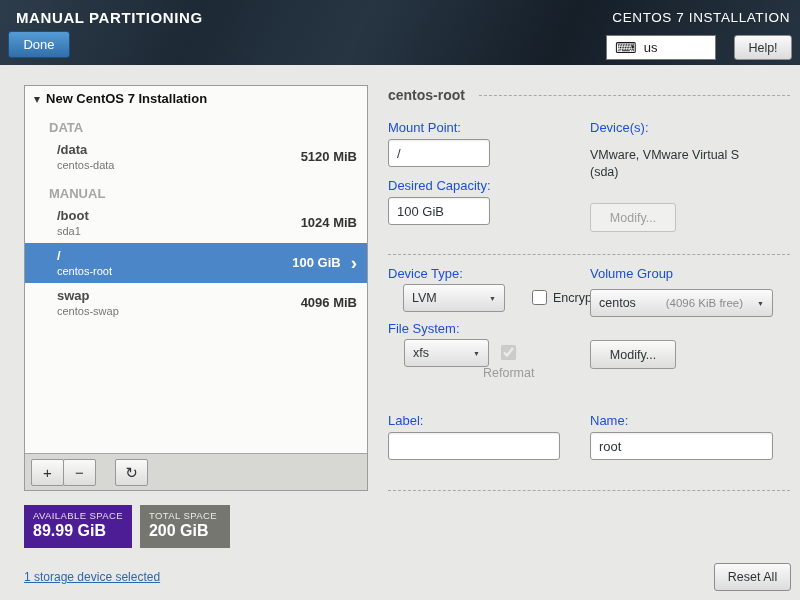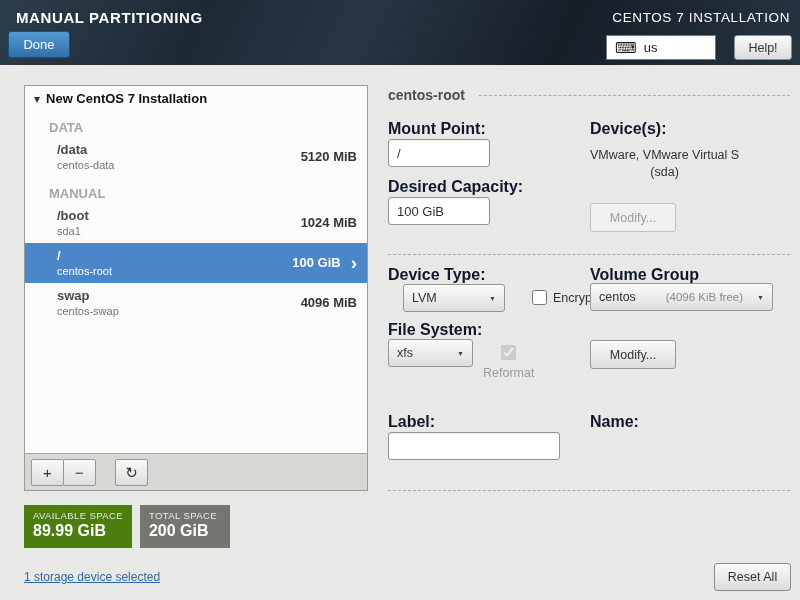--- a/index.html
+++ b/index.html
@@ -50,39 +50,39 @@
   .tool-btn { width:33px; height:27px; background:linear-gradient(#fafafa,#ddddda); border:1px solid #989898;
     border-radius:2px; font-size:15px; line-height:1; color:#2e3436; font-family:inherit; cursor:pointer; }
   .tool-btn.attach { margin-left:-1px; }
   .tool-btn.gap { margin-left:19px; }
 
   
   .space-row { position:absolute; left:24px; top:440px; display:flex; gap:8px; }
   .space-box { height:43px; color:#fff; padding:5px 9px 0 9px; }
   .space-box .space-label { font-size:9.5px; letter-spacing:0.4px; opacity:0.85; white-space:nowrap; }
   .space-box .space-value { font-size:16px; font-weight:bold; margin-top:1px; white-space:nowrap; }
-  .space-avail { background:#4d7c0f; min-width:103px; }
+  .space-avail { background:#4c1d95; min-width:103px; }
   .space-total { background:#75766f; min-width:90px; }
 
   .storage-link { position:absolute; left:24px; top:505px; font-size:12px; color:#2b67ab;
     text-decoration:underline; cursor:pointer; }
   .reset-btn { position:absolute; right:9px; top:498px; width:77px; height:28px;
     background:linear-gradient(#fafafa,#dcdcdc); border:1px solid #8d8d8d; border-radius:3px;
     font-size:12.5px; color:#2e3436; font-family:inherit; cursor:pointer; }
 
   
   .details { position:absolute; left:388px; top:20px; width:402px; height:480px; }
   .detail-title-row { position:absolute; top:2px; left:0; right:0; display:flex; align-items:center; }
   .detail-title { font-size:14px; font-weight:bold; color:#4d4d4d; }
   .title-dash { flex:1; border-top:1px dashed #a8a8a8; margin-left:14px; }
 
-  .fld-label { position:absolute; font-size:16px; font-weight:bold; color:#0f172a; white-space:nowrap; }
+  .fld-label { position:absolute; font-size:13px; font-weight:normal; color:#1d4ed8; white-space:nowrap; }
   .text-input { position:absolute; height:28px; border:1px solid #959595; border-radius:3px; background:#fff;
     padding:2px 8px; font-size:13px; color:#2e3436; font-family:inherit; box-shadow:inset 0 1px 2px rgba(0,0,0,0.08); }
-  .static-val { position:absolute; font-size:12.5px; color:#2e3436; line-height:17px;text-align:center; }
+  .static-val { position:absolute; font-size:12.5px; color:#2e3436; line-height:17px; }
 
   .gtk-btn { position:absolute; background:linear-gradient(#fafafa,#ddddda); border:1px solid #989898;
     border-radius:3px; font-size:12.5px; color:#2e3436; font-family:inherit; cursor:pointer;text-align:center; }
   .gtk-btn:disabled { background:#f0f0ef; color:#9e9e9e; border-color:#c2c2c2; cursor:default; }
 
   .combo { position:absolute; display:flex; align-items:center; background:linear-gradient(#fbfbfb,#dedede);
     border:1px solid #969696; border-radius:3px; padding:0 8px; font-size:12.5px; color:#2e3436; cursor:pointer; }
   .combo-text { white-space:nowrap; }
   .combo-free { flex:1; text-align:right; font-size:11.5px; color:#8a8a8a; margin:0 6px 0 10px; white-space:nowrap; }
   .combo-arrow { font-size:7px; color:#444; margin-left:auto; padding-left:8px; }
@@ -204,40 +204,41 @@
       <div class="combo" style="top:199px; left:15px; width:102px; height:28px;">
         <span class="combo-text">LVM</span>
         <span class="combo-arrow">▼</span>
       </div>
       <label class="check" style="top:205px; left:116px;margin-left:28px;">
         <input type="checkbox" style="">
         <span>Encrypt</span>
       </label>
 
       <div class="fld-label" style="top:181px; left:202px;">Volume Group</div>
-      <div class="combo" style="top:198px; left:202px; width:183px; height:28px;">
+      <div class="combo" style="top:204px; left:202px; width:183px; height:28px;">
         <span class="combo-text">centos</span>
         <span class="combo-free">(4096 KiB free)</span>
         <span class="combo-arrow tight">▼</span>
       </div>
 
       <div class="fld-label" style="top:236px; left:0;">File System:</div>
-      <div class="combo" style="top:254px; left:0; width:85px; height:28px;">
+      <div class="combo" style="top:254px; left:16px; width:85px; height:28px;">
         <span class="combo-text">xfs</span>
         <span class="combo-arrow">▼</span>
       </div>
       <label class="check disabled" style="top:260px; left:95px;flex-direction:column;">
         <input type="checkbox" checked="" disabled="" style="">
         <span>Reformat</span>
       </label>
 
       <button class="gtk-btn" style="top:255px; left:202px; width:86px; height:29px;">Modify...</button>
 
       <div class="fld-label" style="top:328px; left:0;">Label:</div>
       <input class="text-input" style="top: 347px; left: 0px; width: 172px;" value="">
 
       <div class="fld-label" style="top:328px; left:202px;">Name:</div>
+      <input class="text-input" style="top: 347px; left: 202px; width: 183px;" value="root">
 
       <div class="dash-sep" style="top:405px;"></div>
     </div>
 
   </div>
 </div>
 
 </body></html>

